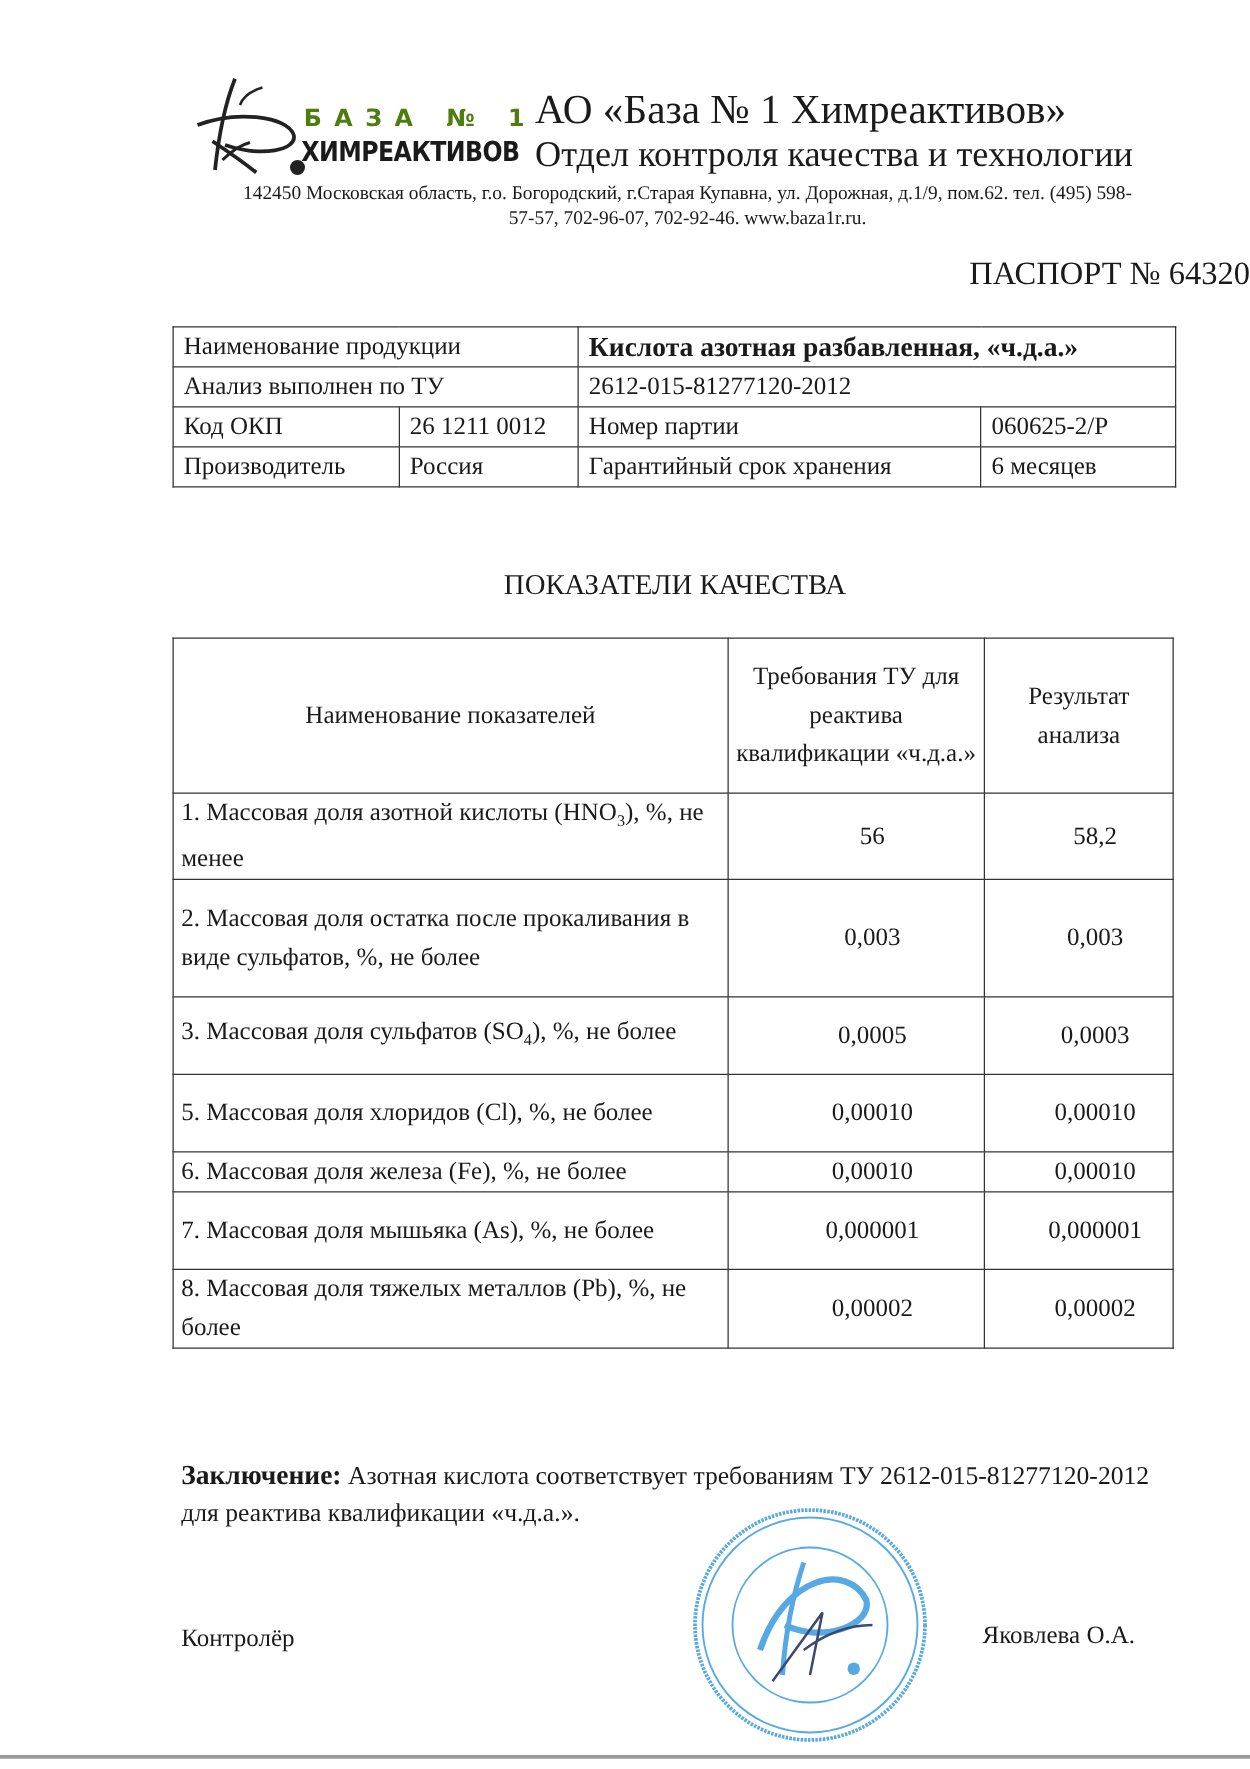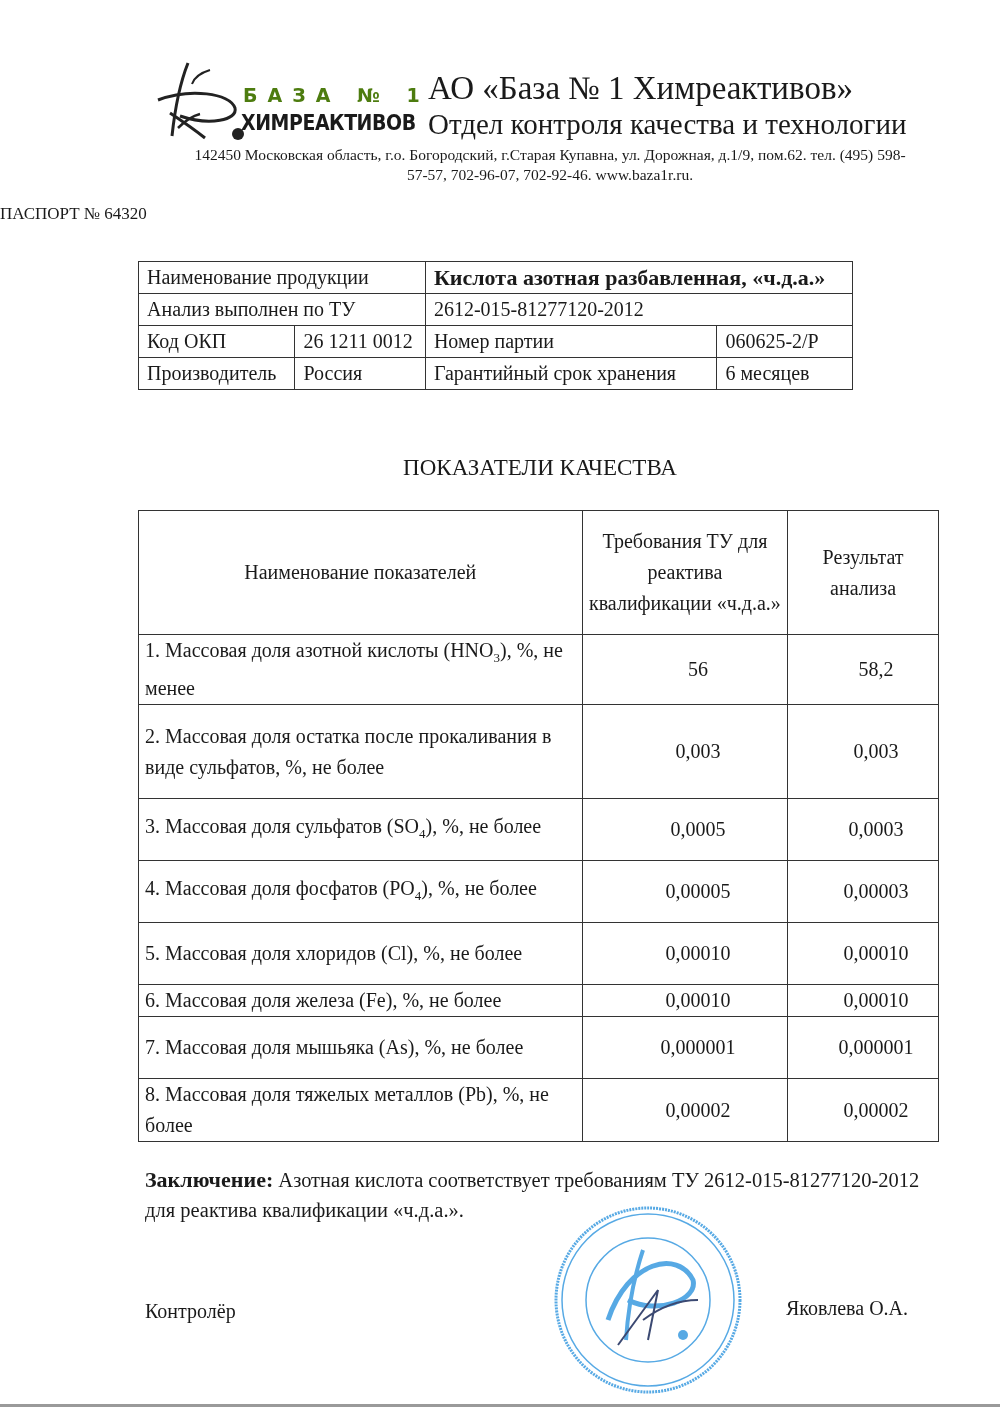--- a/index.html
+++ b/index.html
@@ -8,24 +8,24 @@
       font-family: "Liberation Serif", "DejaVu Serif", serif; color: #1a1a1a;
     }
     .abs { position: absolute; }
     
     .logo { left: 150px; top: 58px; width: 100px; height: 85px; }
     .logo-top { left: 243px; top: 84px; font-family: "DejaVu Sans", "Liberation Sans", sans-serif; font-size: 19px; letter-spacing: 10px; font-weight: bold; color:#4d7c0f; }
     .logo-bottom { left: 241px; top: 110px; font-family: "DejaVu Sans", "Liberation Sans", sans-serif; font-size: 22px; font-weight: bold; letter-spacing: -0.5px; color:#1a1a1a; transform: scaleX(0.86); transform-origin: left; }
     .org-name { left: 428px; top: 70px; font-size: 33px; }
     .dept-name { left: 428px; top: 108px; font-size: 29px; }
     .address { left: 140px; top: 145px; width: 820px; font-size: 15.5px; line-height: 20px; text-align: center; }
-    .passport-title { left: 0; top: 204px; width: 1000px; text-align: left; font-size: 17px; }
+    .passport-title { left: 0; top: 204px; width: 1000px; text-align: right; font-size: 26px; }
     
     table { border-collapse: collapse; }
-    .info-table { position: absolute; left: 138px; top: 261px; width: 715px; font-size: 20px; border-radius: 30px; }
+    .info-table { position: absolute; left: 138px; top: 261px; width: 803px; font-size: 20px; border-radius: 30px; }
     .info-table td { border: 1.5px solid #333; padding: 2px 8px; height: 27px; white-space: nowrap; }
     .info-table .bold { font-weight: bold; font-size: 22px; }
     .section-title { left: 0; top: 455px; width: 1080px; text-align: center; font-size: 23px; }
     
     .q-table { position: absolute; left: 138px; top: 510px; width: 801px; font-size: 20px; line-height: 31px; }
     .q-table td, .q-table th { border: 1.5px solid #333; padding: 0 6px; font-weight: normal; vertical-align: middle; }
     .q-table th { text-align: center; }
     .q-table td.val { text-align: center; padding-left: 32px; }
     .q-table sub { font-size: 13px; }
     
@@ -113,25 +113,20 @@
     <td><span>2. Массовая доля остатка после прокаливания в виде сульфатов, %, не более</span></td>
     <td class="val">0,003</td>
     <td class="val">0,003</td>
   </tr>
   <tr style="height:62px">
     <td><span>3. Массовая доля сульфатов (SO</span><sub>4</sub><span>), %, не более</span></td>
     <td class="val">0,0005</td>
     <td class="val">0,0003</td>
   </tr>
   <tr style="height:62px">
-    <td><span>4. Массовая доля фосфатов (PO</span><sub>4</sub><span>), %, не более</span></td>
-    <td class="val">0,00005</td>
-    <td class="val">0,00003</td>
-  </tr>
-  <tr style="height:62px">
     <td><span>5. Массовая доля хлоридов (Cl), %, не более</span></td>
     <td class="val">0,00010</td>
     <td class="val">0,00010</td>
   </tr>
   <tr style="height:32px">
     <td style="white-space:nowrap"><span>6. Массовая доля железа (Fe), %, не более</span></td>
     <td class="val">0,00010</td>
     <td class="val">0,00010</td>
   </tr>
   <tr style="height:62px">

